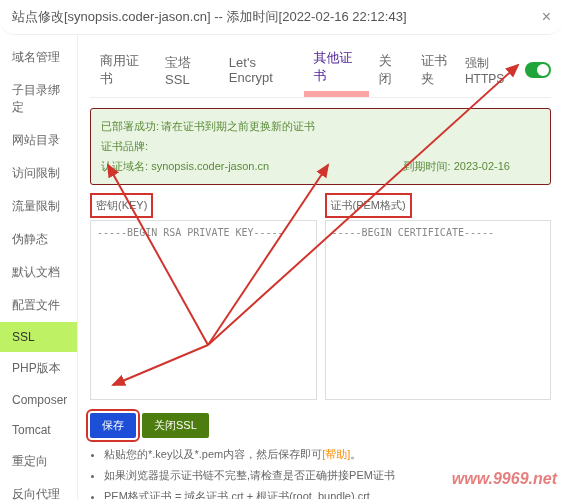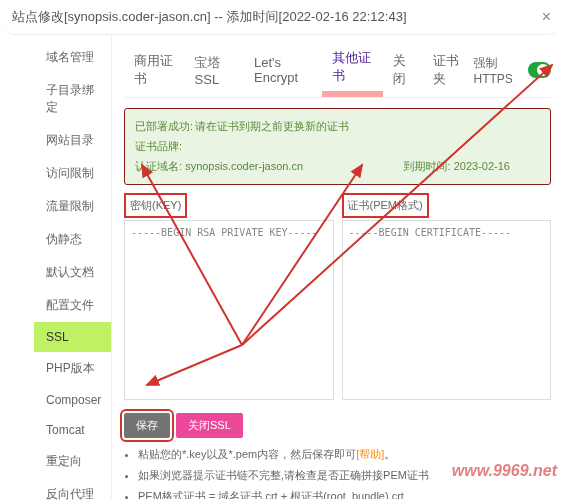--- a/index.html
+++ b/index.html
@@ -1,20 +1,20 @@
 <!DOCTYPE html>
 <html><head>
 <meta charset="utf-8">
 <style>
 * { margin: 0; padding: 0; box-sizing: border-box; }
 body { font-family: "Microsoft YaHei", Arial, sans-serif; font-size: 12px; color: #666; background: #fff; width: 563px; height: 500px; overflow: hidden; position: relative; }
 .header { display: flex; justify-content: space-between; align-items: center; padding: 8px 12px; border-bottom: 1px solid #eee; border-radius: 15px; }
 .header-title { font-size: 13px; color: #555; }
 .close-x { font-size: 16px; color: #888; cursor: pointer; }
-.body-wrap { display: flex; height: calc(100% - 36px); margin-left: 34px; }
+.body-wrap { display: flex; height: calc(100% - 36px); }
 .sidebar { width: 78px; border-right: 1px solid #eee; padding-top: 6px; }
 .sidebar-item { padding: 8px 12px; font-size: 12px; color: #666; cursor: pointer; }
 .sidebar-item.active { background: #bef264; color: #333; font-weight: 500; }
 .main { flex: 1; padding: 8px 12px 0 12px; overflow: hidden; position: relative; }
 .tabs { display: flex; align-items: center; border-bottom: 1px solid #eee; }
 .tab { padding: 6px 10px; font-size: 13px; color: #666; cursor: pointer; }
 .tab.active { color: #4c1d95; border-bottom: 6px solid #fca5a5; }
 .https-toggle { margin-left: auto; display: flex; align-items: center; gap: 6px; font-size: 12px; color: #666; }
 .toggle { width: 30px; height: 16px; background: #20a53a; border-radius: 8px; position: relative; cursor: pointer; }
 .toggle-knob { width: 12px; height: 12px; background: #fff; border-radius: 50%; position: absolute; top: 2px; right: 2px; }
@@ -24,26 +24,26 @@
 .success-val { color: #5a8a3a; }
 .expire-row { display: flex; justify-content: space-between; }
 .expire-label { color: #5a8a3a; }
 .expire-val { color: #5a8a3a; margin-right: 30px; text-align: right; }
 .cert-area { display: flex; gap: 8px; }
 .cert-col { flex: 1; }
 .cert-label { font-size: 11px; color: #666; padding: 3px 4px; border: 2px solid #d0342c; display: inline-block; margin-bottom: 2px; }
 textarea.cert-box { width: 100%; height: 180px; border: 1px solid #ddd; padding: 6px; font-size: 10px; color: #888; resize: none; font-family: monospace; }
 .btn-row { margin: 10px 0 6px 0; display: flex; gap: 6px; align-items: center; }
 .btn { padding: 5px 12px; border: none; border-radius: 2px; font-size: 11px; cursor: pointer; color: #fff; }
-.btn-save { background: #737373; outline: 2px solid #d0342c; outline-offset: 2px; }
-.btn-close { background: #ec4899; }
+.btn-save { background: #1d4ed8; outline: 2px solid #d0342c; outline-offset: 2px; }
+.btn-close { background: #4d7c0f; }
 .tips { padding-left: 14px; }
 .tips li { font-size: 11px; color: #666; line-height: 1.9; list-style: disc; }
 .tips .hl { color: #ff8b00; }
-.watermark { position: absolute; right: 6px; bottom: 20px; font-size: 16px; color: rgba(214,40,40,.6); font-style: italic; font-weight: bold; pointer-events: none; }
+.watermark { position: absolute; right: 6px; bottom: 12px; font-size: 16px; color: rgba(214,40,40,.6); font-style: italic; font-weight: bold; pointer-events: none; }
 svg.annot { position: absolute; top: 0; left: 0; pointer-events: none; }
 </style>
 </head>
 <body>
 
 <div class="header">
   <span class="header-title">站点修改[synopsis.coder-jason.cn] -- 添加时间[2022-02-16 22:12:43]</span>
   <span class="close-x">×</span>
 </div>
 

